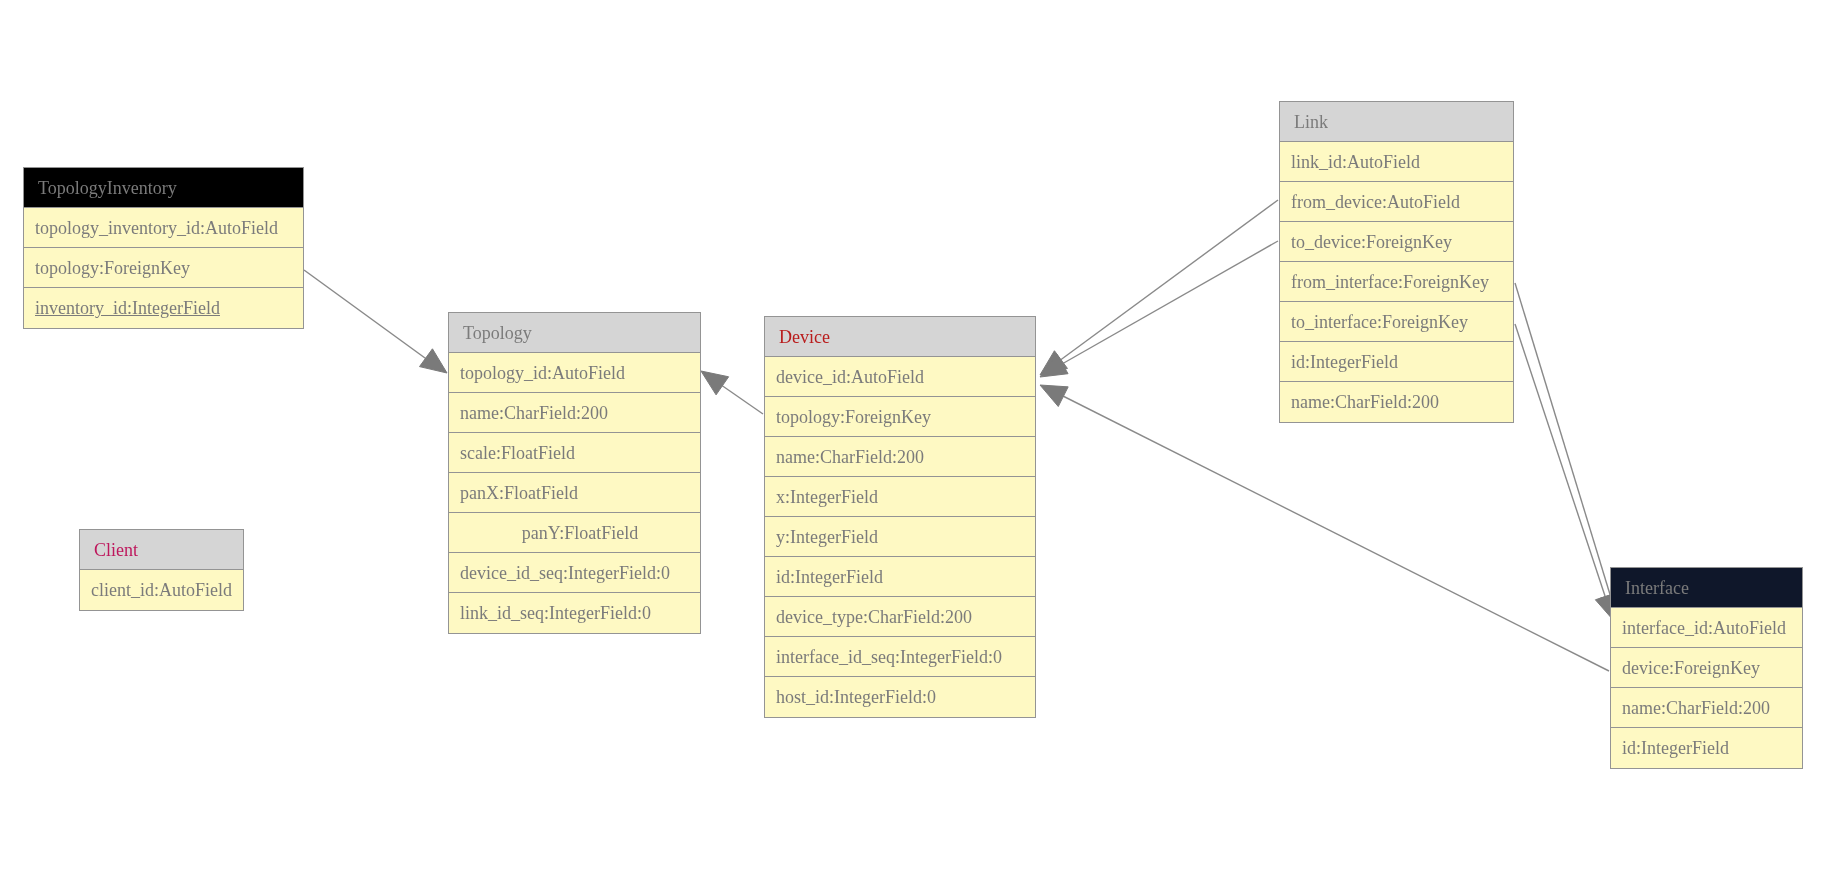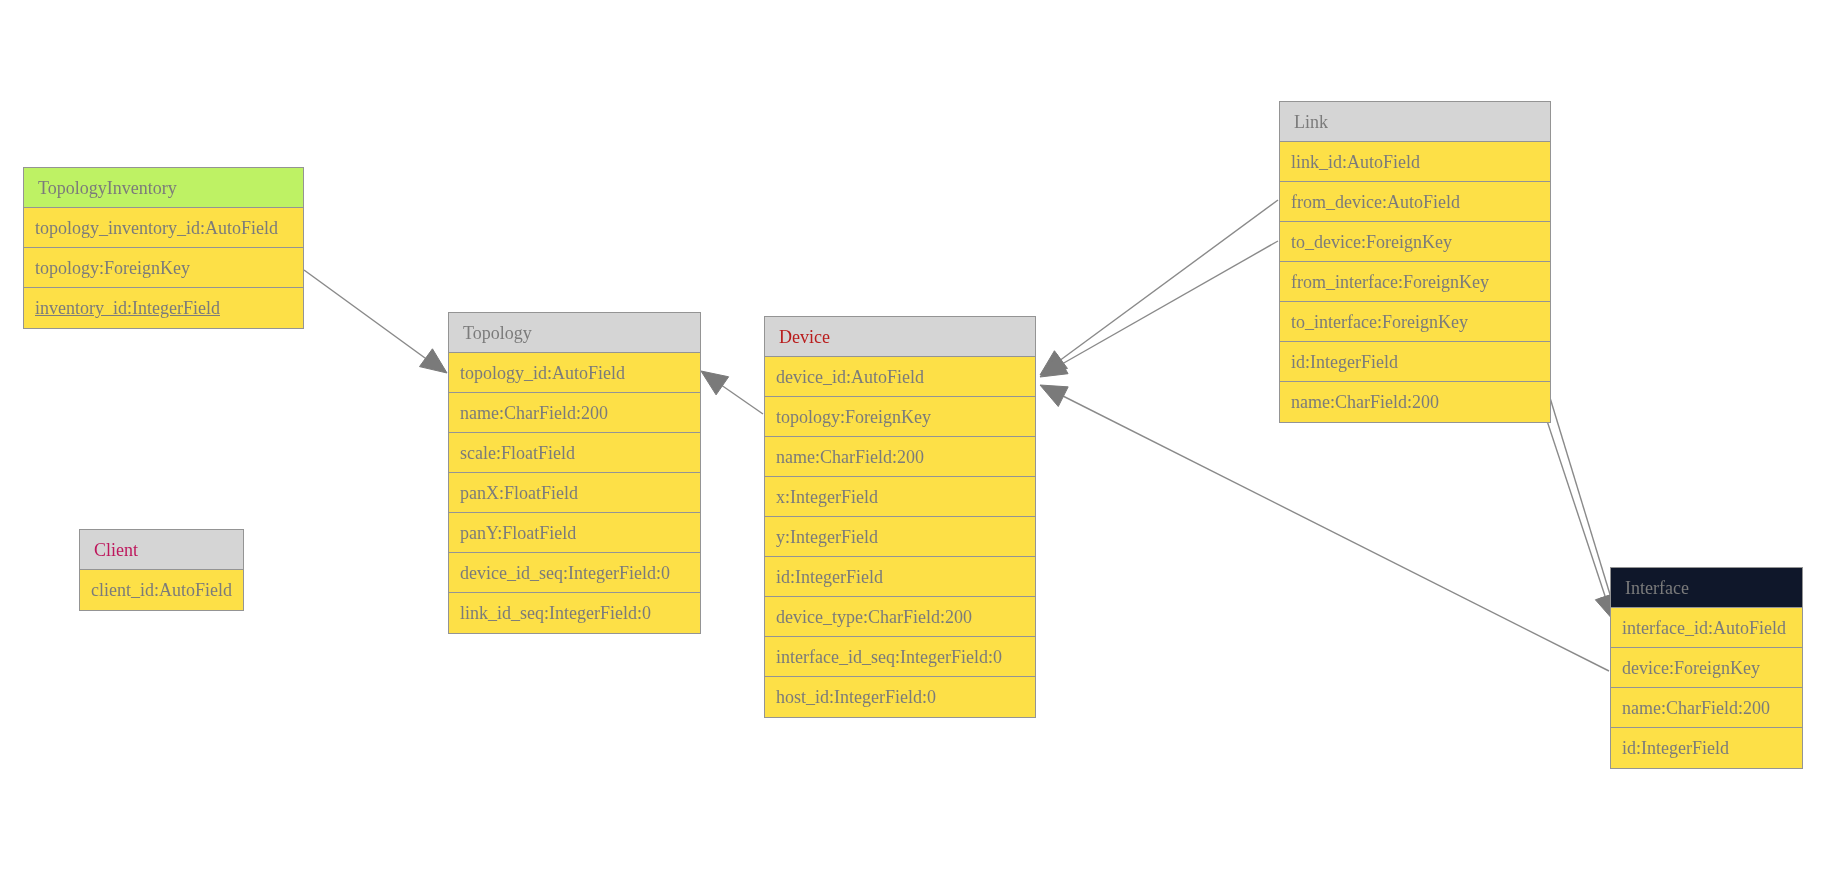--- a/index.html
+++ b/index.html
@@ -51,21 +51,21 @@
   }
   .entity-field {
     box-sizing: border-box;
     border-bottom: 1px solid #949494;
     color: #7b7b7b;
     font-size: 18px;
     line-height: 40px;
     height: 40px;
     padding: 0 0 0 11px;
     white-space: nowrap;
-    background: #fde047;
+    background: #fef9c3;
     overflow: hidden;
   }
   .entity-field:last-child {
     border-bottom: none;
   }
 </style>
 </head>
 <body>
 
 <div id="canvas">
@@ -86,52 +86,52 @@
         <polygon points="1040,375 1054.4285542523855,350.73445194960624 1067.4626613486814,368.4576585500576" fill="#7a7a7a" stroke="#7a7a7a" stroke-width="1" stroke-linejoin="miter"></polygon>
         <polygon points="1040,377 1057.1493277192437,354.57455555004594 1068.0366764235307,373.6917111489121" fill="#7a7a7a" stroke="#7a7a7a" stroke-width="1" stroke-linejoin="miter"></polygon>
         <polygon points="1040,385 1068.1691804583602,386.87009954396484 1058.2737744231395,406.51904199383006" fill="#7a7a7a" stroke="#7a7a7a" stroke-width="1" stroke-linejoin="miter"></polygon>
         <polygon points="1618,620 1599.8928327716703,598.340579533023 1620.935647045656,591.9218594557381" fill="#7a7a7a" stroke="#7a7a7a" stroke-width="1" stroke-linejoin="miter"></polygon>
         <polygon points="1614,621 1595.388366036662,599.7724923456681 1616.274375820107,592.8605754389164" fill="#7a7a7a" stroke="#7a7a7a" stroke-width="1" stroke-linejoin="miter"></polygon>
       </g>
   </svg>
 
   <div id="entities-root">
       <div class="entity" style="left: 23px; top: 167px; width: 281px; border-color: rgb(148, 148, 148);">
-        <div class="entity-header" style="background: #bef264; color: rgb(123, 123, 123); border-bottom-color: rgb(148, 148, 148); font-family: Liberation Serif, serif;">TopologyInventory</div>
+        <div class="entity-header" style="background: #000000; color: rgb(123, 123, 123); border-bottom-color: rgb(148, 148, 148); font-family: Liberation Serif, serif;">TopologyInventory</div>
         <div class="entity-field" style="color: rgb(123, 123, 123); border-bottom-color: rgb(148, 148, 148);">topology_inventory_id:AutoField</div>
         <div class="entity-field" style="color: rgb(123, 123, 123); border-bottom-color: rgb(148, 148, 148);">topology:ForeignKey</div>
         <div class="entity-field" style="color: rgb(123, 123, 123); border-bottom-color: rgb(148, 148, 148); text-decoration: underline;">inventory_id:IntegerField</div>
       </div>
       <div class="entity" style="left: 448px; top: 312px; width: 253px; border-color: rgb(148, 148, 148);">
         <div class="entity-header" style="background: rgb(213, 213, 213); color: rgb(123, 123, 123); border-bottom-color: rgb(148, 148, 148);">Topology</div>
         <div class="entity-field" style="color: rgb(123, 123, 123); border-bottom-color: rgb(148, 148, 148);">topology_id:AutoField</div>
         <div class="entity-field" style="color: rgb(123, 123, 123); border-bottom-color: rgb(148, 148, 148);">name:CharField:200</div>
         <div class="entity-field" style="color: rgb(123, 123, 123); border-bottom-color: rgb(148, 148, 148);">scale:FloatField</div>
         <div class="entity-field" style="color: rgb(123, 123, 123); border-bottom-color: rgb(148, 148, 148);">panX:FloatField</div>
-        <div class="entity-field" style="color: rgb(123, 123, 123); border-bottom-color: rgb(148, 148, 148);">panY:FloatField</div>
+        <div class="entity-field" style="color: rgb(123, 123, 123); border-bottom-color: rgb(148, 148, 148); text-align: center;">panY:FloatField</div>
         <div class="entity-field" style="color: rgb(123, 123, 123); border-bottom-color: rgb(148, 148, 148);">device_id_seq:IntegerField:0</div>
         <div class="entity-field" style="color: rgb(123, 123, 123); border-bottom-color: rgb(148, 148, 148);">link_id_seq:IntegerField:0</div>
       </div>
       <div class="entity" style="left: 79px; top: 529px; width: 165px; border-color: rgb(148, 148, 148);">
         <div class="entity-header" style="background: rgb(213, 213, 213); color: #be185d; border-bottom-color: rgb(148, 148, 148);">Client</div>
         <div class="entity-field" style="color: rgb(123, 123, 123); border-bottom-color: rgb(148, 148, 148);">client_id:AutoField</div>
       </div>
       <div class="entity" style="left: 764px; top: 316px; width: 272px; border-color: rgb(148, 148, 148);">
         <div class="entity-header" style="background: rgb(213, 213, 213); color: #b91c1c; border-bottom-color: rgb(148, 148, 148);">Device</div>
         <div class="entity-field" style="color: rgb(123, 123, 123); border-bottom-color: rgb(148, 148, 148);">device_id:AutoField</div>
         <div class="entity-field" style="color: rgb(123, 123, 123); border-bottom-color: rgb(148, 148, 148);">topology:ForeignKey</div>
         <div class="entity-field" style="color: rgb(123, 123, 123); border-bottom-color: rgb(148, 148, 148);">name:CharField:200</div>
         <div class="entity-field" style="color: rgb(123, 123, 123); border-bottom-color: rgb(148, 148, 148);">x:IntegerField</div>
         <div class="entity-field" style="color: rgb(123, 123, 123); border-bottom-color: rgb(148, 148, 148);">y:IntegerField</div>
         <div class="entity-field" style="color: rgb(123, 123, 123); border-bottom-color: rgb(148, 148, 148);">id:IntegerField</div>
         <div class="entity-field" style="color: rgb(123, 123, 123); border-bottom-color: rgb(148, 148, 148);">device_type:CharField:200</div>
         <div class="entity-field" style="color: rgb(123, 123, 123); border-bottom-color: rgb(148, 148, 148);">interface_id_seq:IntegerField:0</div>
         <div class="entity-field" style="color: rgb(123, 123, 123); border-bottom-color: rgb(148, 148, 148);">host_id:IntegerField:0</div>
       </div>
-      <div class="entity" style="left: 1279px; top: 101px; width: 272px; border-color: rgb(148, 148, 148);">
+      <div class="entity" style="left: 1279px; top: 101px; width: 235px; border-color: rgb(148, 148, 148);">
         <div class="entity-header" style="background: rgb(213, 213, 213); color: rgb(123, 123, 123); border-bottom-color: rgb(148, 148, 148);">Link</div>
         <div class="entity-field" style="color: rgb(123, 123, 123); border-bottom-color: rgb(148, 148, 148);">link_id:AutoField</div>
         <div class="entity-field" style="color: rgb(123, 123, 123); border-bottom-color: rgb(148, 148, 148);">from_device:AutoField</div>
         <div class="entity-field" style="color: rgb(123, 123, 123); border-bottom-color: rgb(148, 148, 148);">to_device:ForeignKey</div>
         <div class="entity-field" style="color: rgb(123, 123, 123); border-bottom-color: rgb(148, 148, 148);">from_interface:ForeignKey</div>
         <div class="entity-field" style="color: rgb(123, 123, 123); border-bottom-color: rgb(148, 148, 148);">to_interface:ForeignKey</div>
         <div class="entity-field" style="color: rgb(123, 123, 123); border-bottom-color: rgb(148, 148, 148);">id:IntegerField</div>
         <div class="entity-field" style="color: rgb(123, 123, 123); border-bottom-color: rgb(148, 148, 148);">name:CharField:200</div>
       </div>
       <div class="entity" style="left: 1610px; top: 567px; width: 193px; border-color: rgb(148, 148, 148);">

